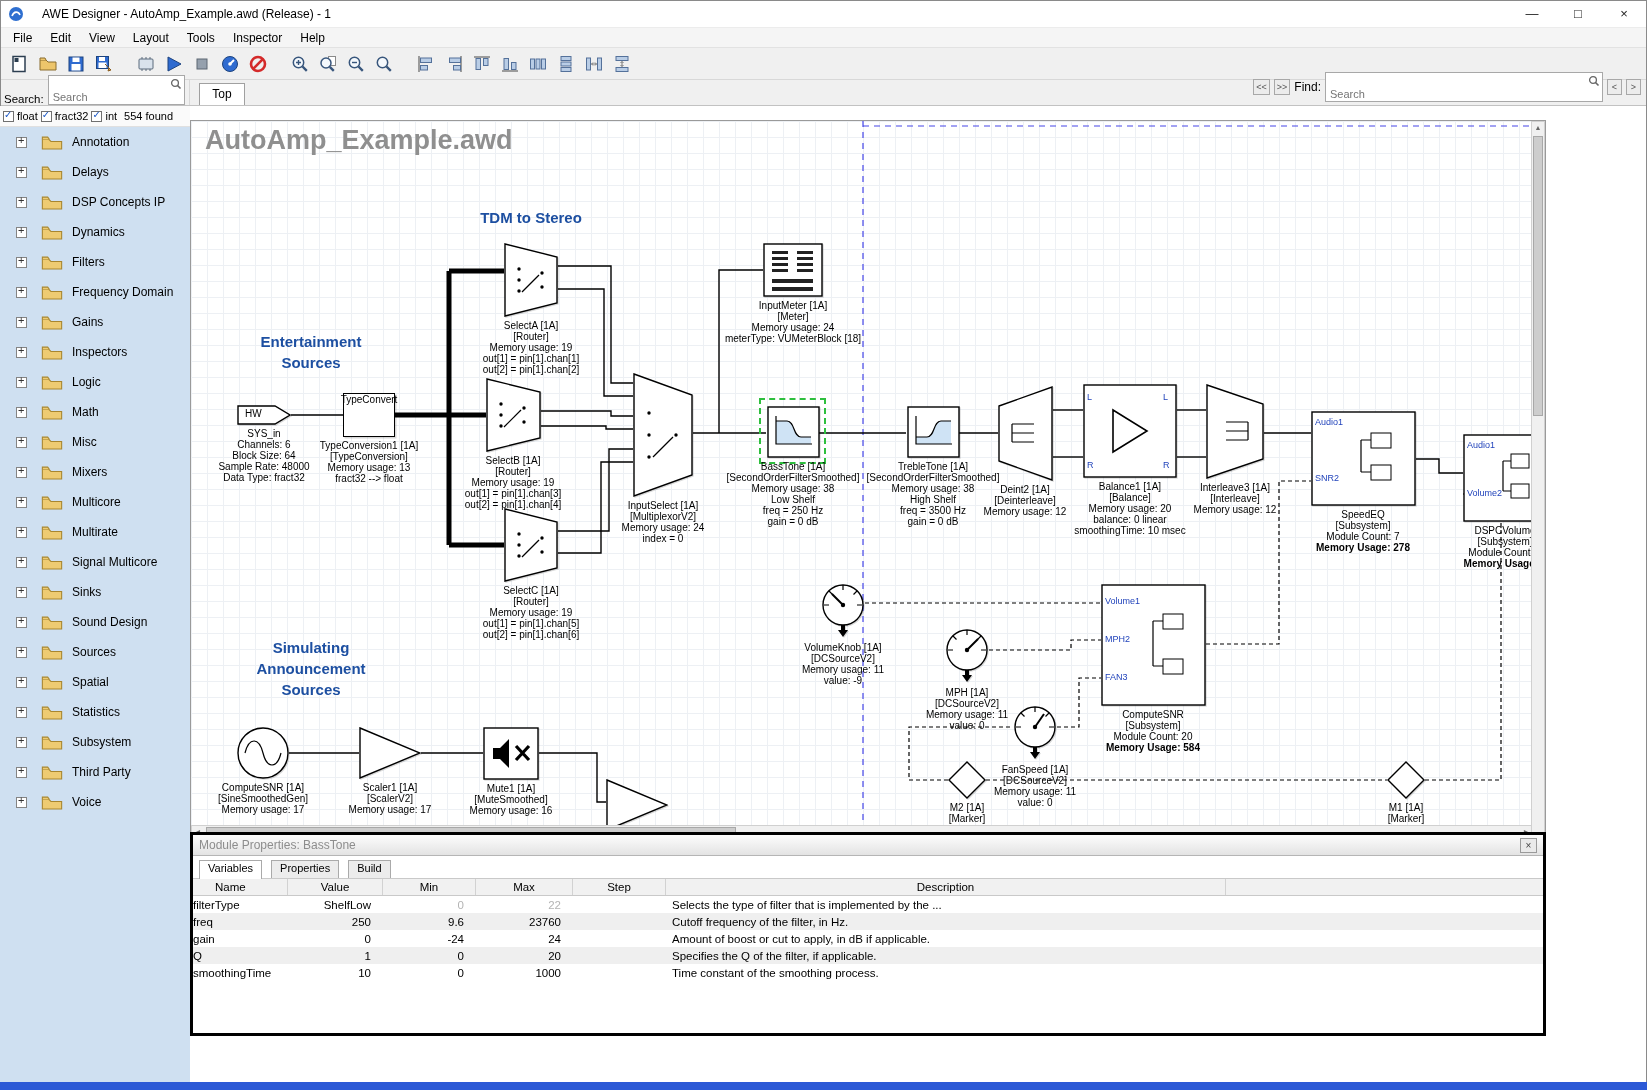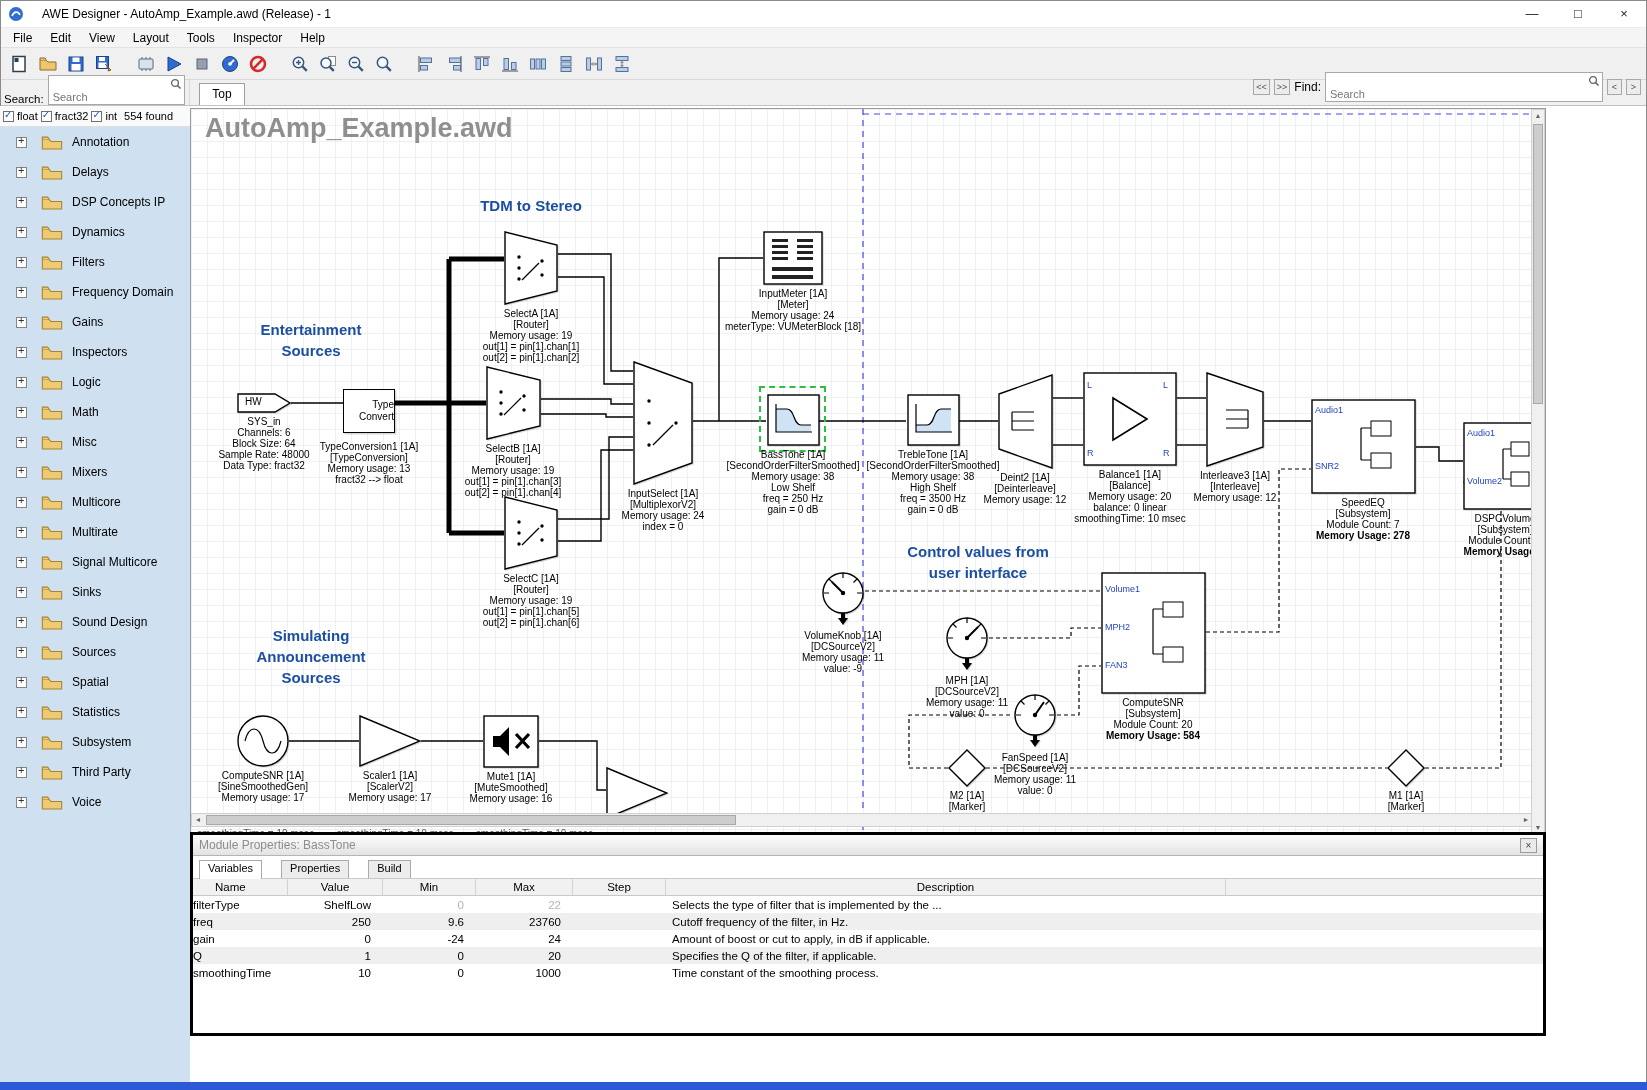--- a/index.html
+++ b/index.html
@@ -35,52 +35,52 @@
 .cb::before{content:"✓";position:absolute;left:0px;top:-3px;font-size:10px;color:#1a57c6}
 .found{margin-left:4px}
 .sidebar{position:absolute;left:0;top:127px;width:190px;bottom:8px;background:#cfe0f1;overflow:hidden}
 .ti{height:30px;display:flex;align-items:center}
 .ex{width:11px;height:11px;border:1px solid #848484;background:#fff;margin-left:16px;position:relative;flex:none}
 .ex::before{content:"+";position:absolute;left:1px;top:-4px;font-size:11px;color:#333}
 .fo{width:22px;height:15px;margin-left:14px;flex:none}
 .fb{fill:#eecb72;stroke:#a8862f;stroke-width:1}
 .tl{margin-left:9px;font-size:12px;white-space:nowrap}
 
-.canvas-wrap{position:absolute;left:190px;top:108px;width:1356px;height:910px;border:1px solid #9a9a9a;background:#fff}
+.canvas-wrap{position:absolute;left:190px;top:120px;width:1356px;height:910px;border:1px solid #9a9a9a;background:#fff}
 .canvas{position:absolute;left:0;top:0;width:1342px;height:726px;overflow:hidden;
 background-image:linear-gradient(#edf0f4 1px,transparent 1px),linear-gradient(90deg,#edf0f4 1px,transparent 1px);background-size:16px 16px}
 .wires{position:absolute;left:0;top:0}
 .thin polyline{fill:none;stroke:#000;stroke-width:1.4}
 .thick polyline{fill:none;stroke:#000;stroke-width:5}
 .dash polyline{fill:none;stroke:#000;stroke-width:1.2;stroke-dasharray:4 3}
 .divider line{stroke:#4646e8;stroke-width:1.2;stroke-dasharray:6 5}
 .cv-title{position:absolute;left:14px;top:4px;font-size:27px;font-weight:bold;color:#8f8f8f}
 .note{position:absolute;text-align:center;color:#1d4fa1;font-size:15px;font-weight:bold;line-height:21px}
 .blk{position:absolute;text-align:center}
 .shp{display:block;margin:0 auto;filter:drop-shadow(1.5px 1.5px 0 rgba(0,0,0,.15))}
 .s{fill:#fff;stroke:#000;stroke-width:1.4}
 .dot{fill:#000}
 .ln{stroke:#000;stroke-width:1.2;fill:none}
 .cap{font-size:10px;line-height:11px;margin-top:3px;white-space:nowrap}
 .cap .b,.capb{font-weight:bold}
 .pin{position:absolute;font-size:9px;color:#2244bb;white-space:nowrap}
 .tagtxt{position:absolute;font-size:10px;font-weight:normal}
-.tcbox{width:52px;height:44px;border:1.4px solid #000;background:#fff;margin:8px auto;display:flex;flex-direction:column;align-items:flex-end;justify-content:center;font-size:10px;line-height:12px;box-shadow:1.5px 1.5px 0 rgba(0,0,0,.15)}
+.tcbox{width:52px;height:44px;border:1.4px solid #000;background:#fff;margin:0 auto;display:flex;align-items:flex-start;justify-content:center;font-size:10px;line-height:12px;box-shadow:1.5px 1.5px 0 rgba(0,0,0,.15)}
 .sel{position:absolute;border:2px dashed #2ebf3e}
 .clip-row{position:absolute;left:6px;top:719px;width:640px;height:7px;overflow:hidden;font-size:10px;color:#555;white-space:pre}
 
 .hscroll{position:absolute;left:0;top:704px;width:1342px;height:14px;background:#f0f0f0;border:1px solid #d0d0d0}
 .vscroll{position:absolute;right:0;top:0;width:14px;height:726px;background:#f0f0f0;border:1px solid #d0d0d0}
 .sarrow{position:absolute;width:12px;height:12px;font-size:7px;color:#666;text-align:center;line-height:12px;background:#f0f0f0}
 .thumb{position:absolute;background:#cdcdcd;border:1px solid #a8a8a8}
 
 .panel{position:absolute;left:190px;top:832px;width:1356px;height:204px;border:3px solid #000;background:#fff;z-index:5}
 .ptitle{height:21px;background:linear-gradient(#fdfdfd,#e3e3e3);border-bottom:1px solid #b5b5b5;display:flex;align-items:center;padding:0 6px;color:#8d8d8d;font-size:12px}
 .pclose{margin-left:auto;width:17px;height:15px;background:#eaeaea;border:1px solid #9a9a9a;font-size:10px;line-height:13px;text-align:center;color:#444}
-.ptabs{display:flex;padding:4px 6px 0;gap:19px;height:22px;position:relative}
+.ptabs{display:flex;padding:4px 6px 0;gap:9px;height:22px;position:relative}
 .ptab{padding:1px 8px 0;font-size:11px;border:1px solid #aaa;border-bottom:none;background:#ececec;height:18px}
 .ptab.active{background:#fff;height:19px;z-index:2}
 .tblhead{display:flex;height:18px;background:#f1f1f1;border-top:1px solid #c9c9c9;border-bottom:1px solid #c9c9c9;font-size:11.5px;align-items:center}
 .hcell{border-right:1px solid #d2d2d2;height:100%;display:flex;align-items:center;justify-content:center}
 .hcell.left{justify-content:flex-start;padding-left:22px}
 .trow{display:flex;height:17px;font-size:11.5px;align-items:center}
 .trow.alt{background:#efefef}
 .c1{width:95px;}
 .c2{width:95px;text-align:right;padding-right:12px}
 .c3{width:93px;text-align:right;padding-right:12px}
@@ -542,24 +542,20 @@
   <div class="note" style="left:245px;top:86px;width:190px">TDM to Stereo</div>
   <div class="note" style="left:25px;top:210px;width:190px">
         <div>Entertainment</div>
         <div>Sources</div>
       </div>
   <div class="note" style="left:25px;top:516px;width:190px">
         <div>Simulating</div>
         <div>Announcement</div>
         <div>Sources</div>
       </div>
-  <div class="note" style="left:667px;top:432px;width:240px">
-        <div>Control values from</div>
-        <div>user interface</div>
-      </div>
 
   <div class="blk" style="left:8px;top:284px;width:130px">
     <svg class="shp" width="54" height="20">
           <polygon points="1,1 38,1 53,10 38,19 1,19" class="s"></polygon>
         </svg>
     <span class="tagtxt" style="left:46px;top:3px">HW</span>
     <div class="cap">
           <div>SYS_in</div>
           <div>Channels: 6</div>
           <div>Block Size: 64</div>

